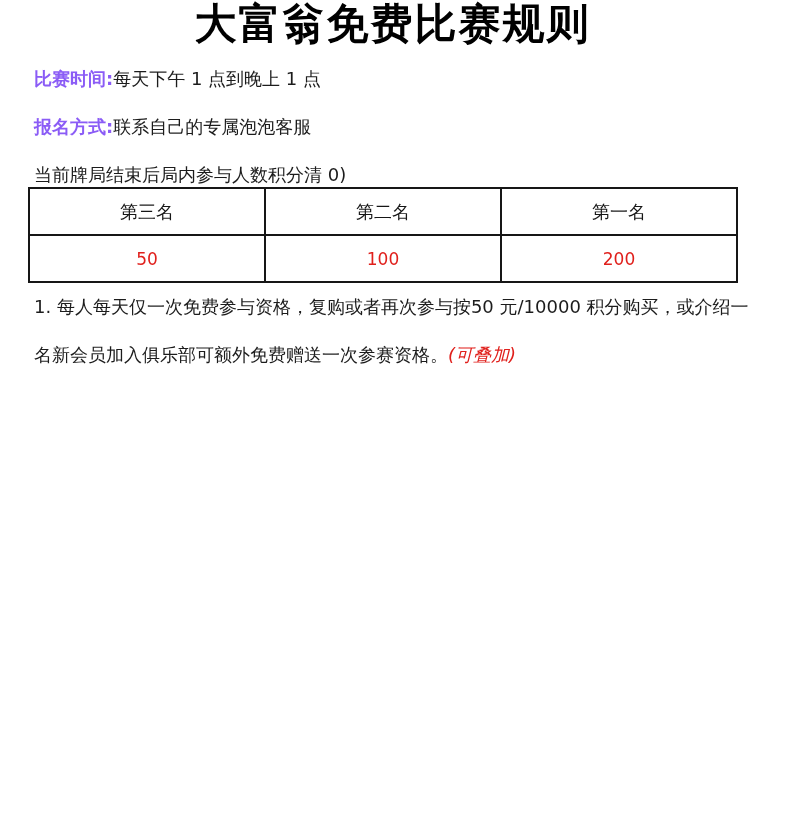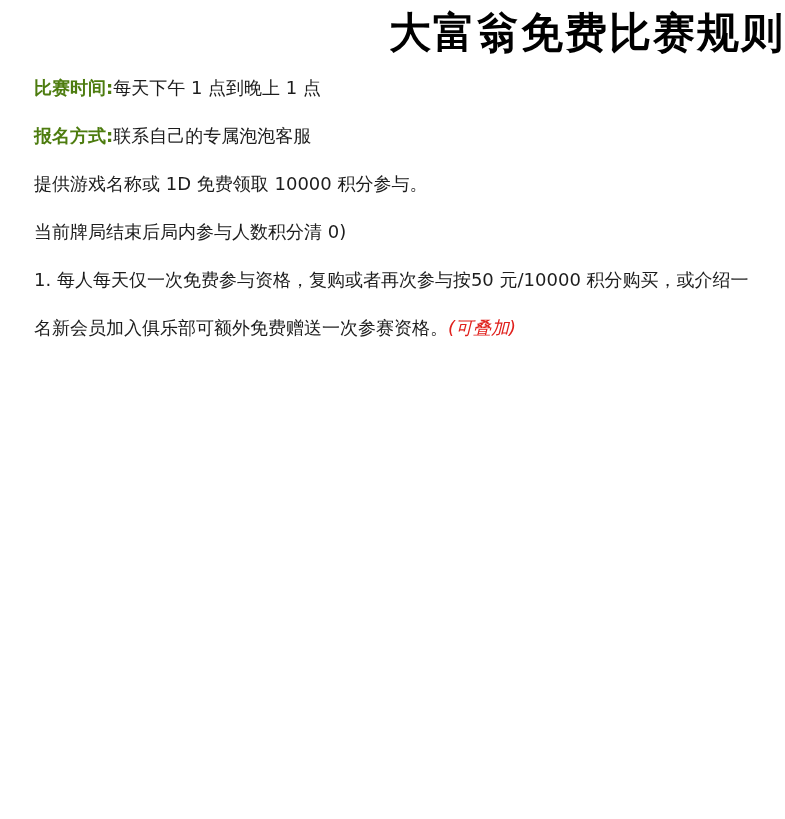--- a/index.html
+++ b/index.html
@@ -7,22 +7,22 @@
     position: relative;
     width: 785px;
     height: 819px;
     background: #ffffff;
     overflow: hidden;
     font-family: "DejaVu Sans", "Liberation Sans", sans-serif;
     color: #1c1c1c;
   }
   .doc-title {
     margin: 0;
-    padding-top: 11px;
-    text-align: right;
+    padding-top: 2px;
+    text-align: center;
     font-family: "DejaVu Serif", "Liberation Serif", serif;
     font-size: 42px;
     line-height: 44px;
     font-weight: 700;
     letter-spacing: 2px;
     color: #000000;
   }
   .subtitle {
     margin-top: 40px;
     text-align: center;
@@ -33,21 +33,21 @@
     color: #e0201c;
   }
   .content { margin-top: 9px; }
   .content p {
     margin: 0;
     padding: 0 30px 0 34px;
     font-size: 18px;
     line-height: 48px;
     white-space: nowrap;
   }
-  .content p b { font-weight: 700; color: #4d7c0f; }
+  .content p b { font-weight: 700; color: #8b5cf6; }
   .red { color: #e0201c; font-style: italic; }
   table.prize {
     border-collapse: collapse;
     table-layout: fixed;
     width: 710px;
     margin: -12px 0 0 28px;
   }
   table.prize th, table.prize td {
     border: 2px solid #161616;
     height: 45px;
@@ -73,25 +73,40 @@
 
   <h1 class="doc-title">大富翁免费比赛规则</h1>
 
 
   <div class="content">
 
     <p><b>比赛时间:</b><span>每天下午 1 点到晚上 1 点</span></p>
 
     <p><b>报名方式:</b><span>联系自己的专属泡泡客服</span></p>
 
-    <p><span>提供游戏名称或 1D 免费领取 10000 积分参与。</span></p>
 
 
     <p><span>当前牌局结束后局内参与人数积分清 0)</span></p>
 
+    <table class="prize">
+      <thead>
+        <tr>
+          <th>第三名</th>
+          <th>第二名</th>
+          <th>第一名</th>
+        </tr>
+      </thead>
+      <tbody>
+        <tr>
+          <td>50</td>
+          <td>100</td>
+          <td>200</td>
+        </tr>
+      </tbody>
+    </table>
 
 
     <p><span>1. 每人每天仅一次免费参与资格，复购或者再次参与按50 元/10000 积分购买，或介绍一</span></p>
 
     <p><span>名新会员加入俱乐部可额外免费赠送一次参赛资格。</span><span class="red">(可叠加)</span></p>
 
 
 
 
   </div>

